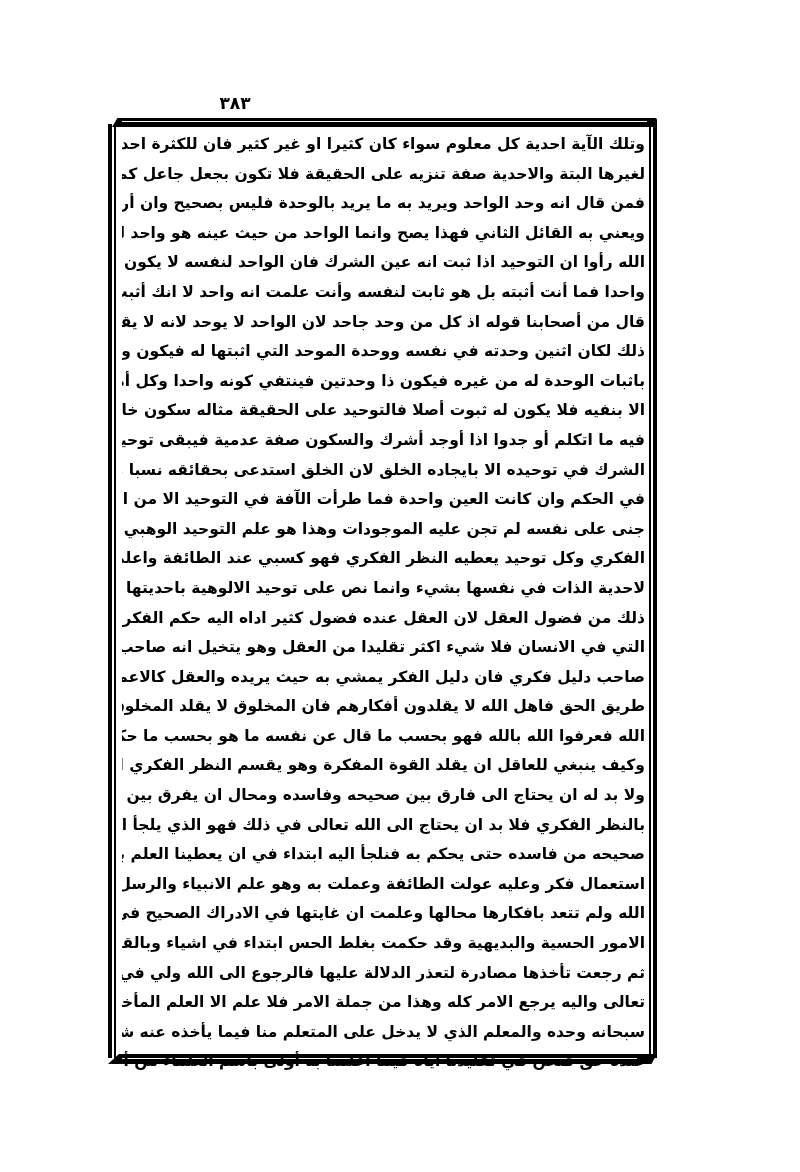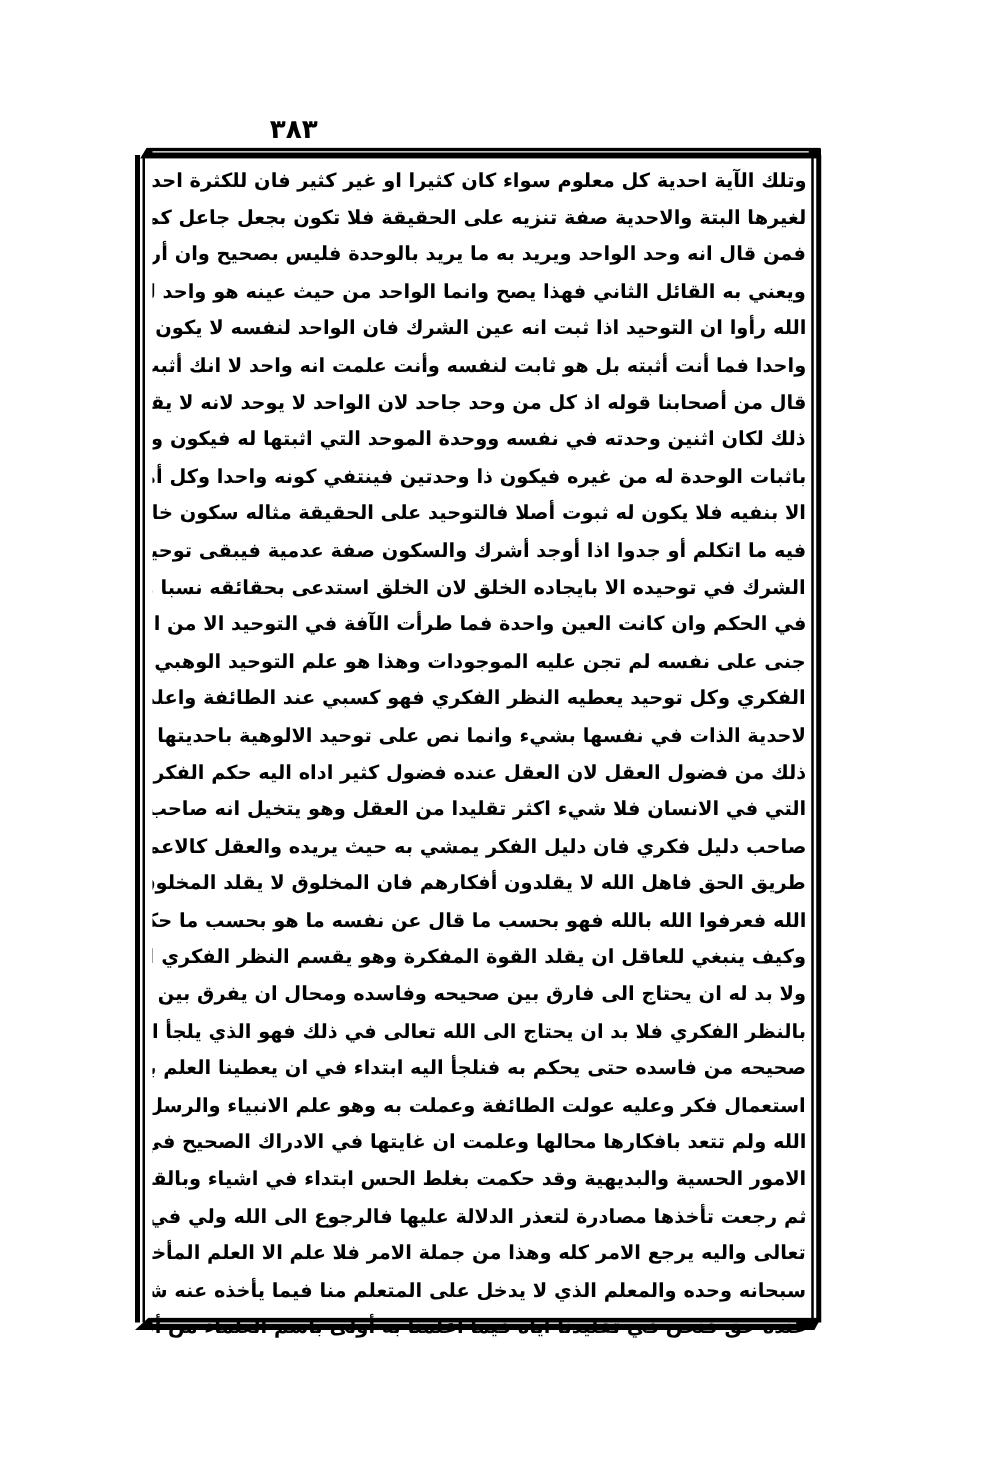--- a/index.html
+++ b/index.html
@@ -1,19 +1,19 @@
 <!DOCTYPE html>
 <html><head>
 <meta charset="utf-8">
 <style>
   html, body { margin:0; padding:0; background:#ffffff; }
   body { width:800px; height:1172px; position:relative; overflow:hidden; font-family:"DejaVu Sans", sans-serif; color:#000; }
   .page-number {
     position:absolute; left:213px; top:92px; width:44px; height:22px;
-    font-family:"DejaVu Sans", sans-serif; font-weight:bold; font-size:21px;
+    font-family:"DejaVu Sans", sans-serif; font-weight:bold; font-size:17px;
     text-align:center; line-height:22px; direction:rtl;
   }
   .frame {
     position:absolute; left:108px; top:118px; width:549px; height:946px;
     box-sizing:border-box;
   }
   .frame .rule-top {
     position:absolute; left:4px; right:0; top:0; height:9px;
     background:#000; border-radius:2px 2px 0 0;
     clip-path: polygon(1% 0, 100% 0, 100% 100%, 0 100%);

